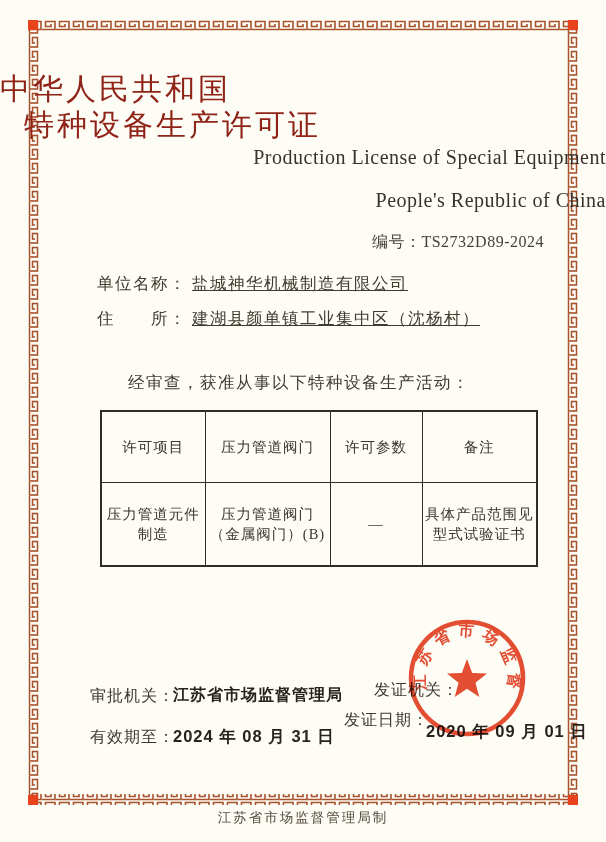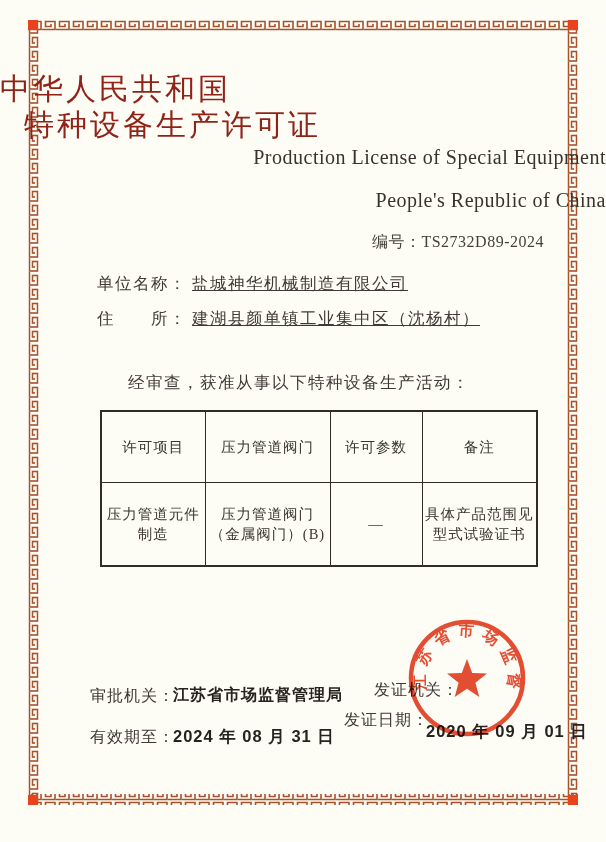--- a/index.html
+++ b/index.html
@@ -132,14 +132,15 @@
     <circle class="stamp-stroke" r="56" fill="none" stroke="#e23a1e" stroke-width="4.5"></circle>
     <polygon class="stamp-fill" fill="#e23a1e" points="0,-19 -5.2,-5.1 -20,-4.5 -8.4,4.7 -12.3,19 0,10.8 12.3,19 8.4,4.7 20,-4.5 5.2,-5.1"></polygon>
     <defs>
       <path id="stamp-arc" d="M -40 12.7 A 42 42 0 1 1 40 12.7" fill="none"></path>
     </defs>
     <text class="stamp-fill" font-size="15.5" font-weight="bold" fill="#e23a1e" style="letter-spacing:7.5px;font-family:'Liberation Sans','DejaVu Sans',sans-serif;">
       <textPath href="#stamp-arc" startOffset="1">江苏省市场监督管理局</textPath>
     </text>
   </svg>
 
+  <div class="footer-note">江苏省市场监督管理局制</div>
 
 </div>
 
 </body></html>

